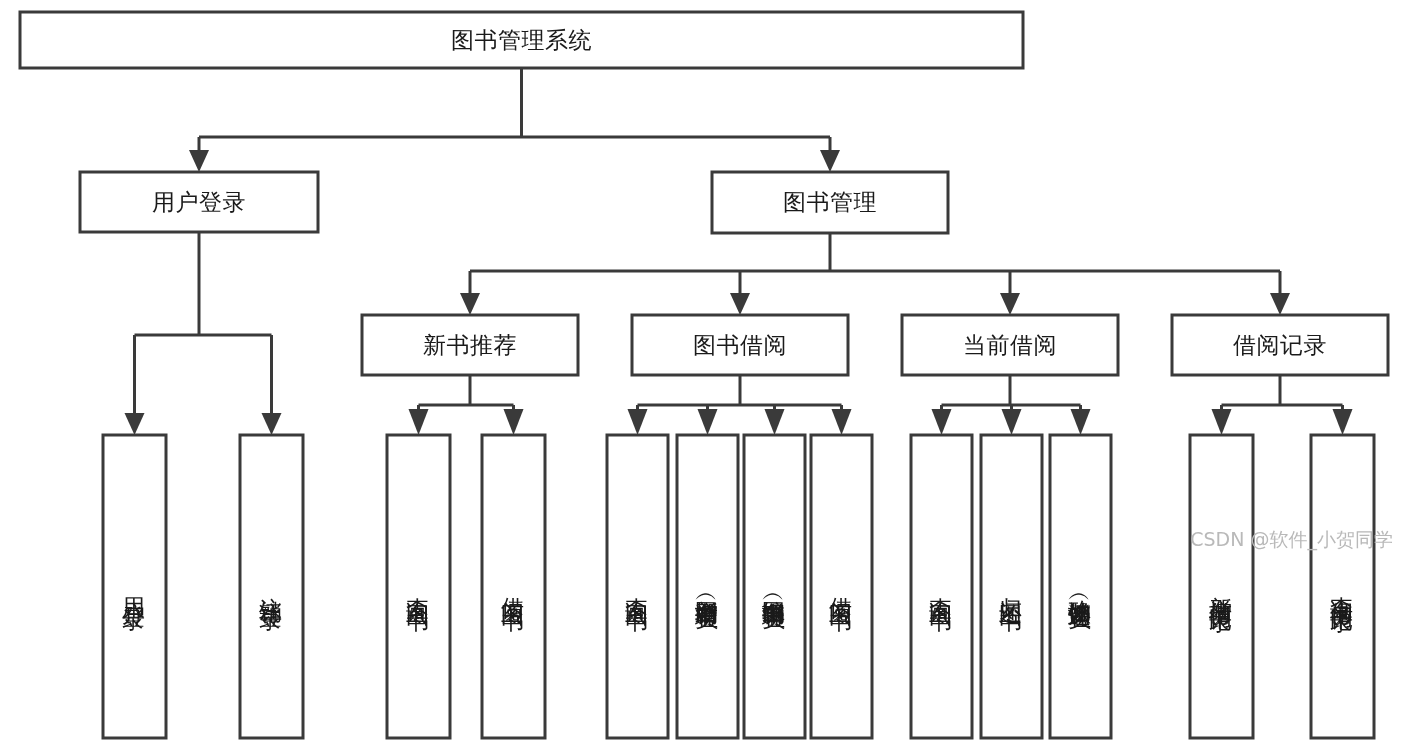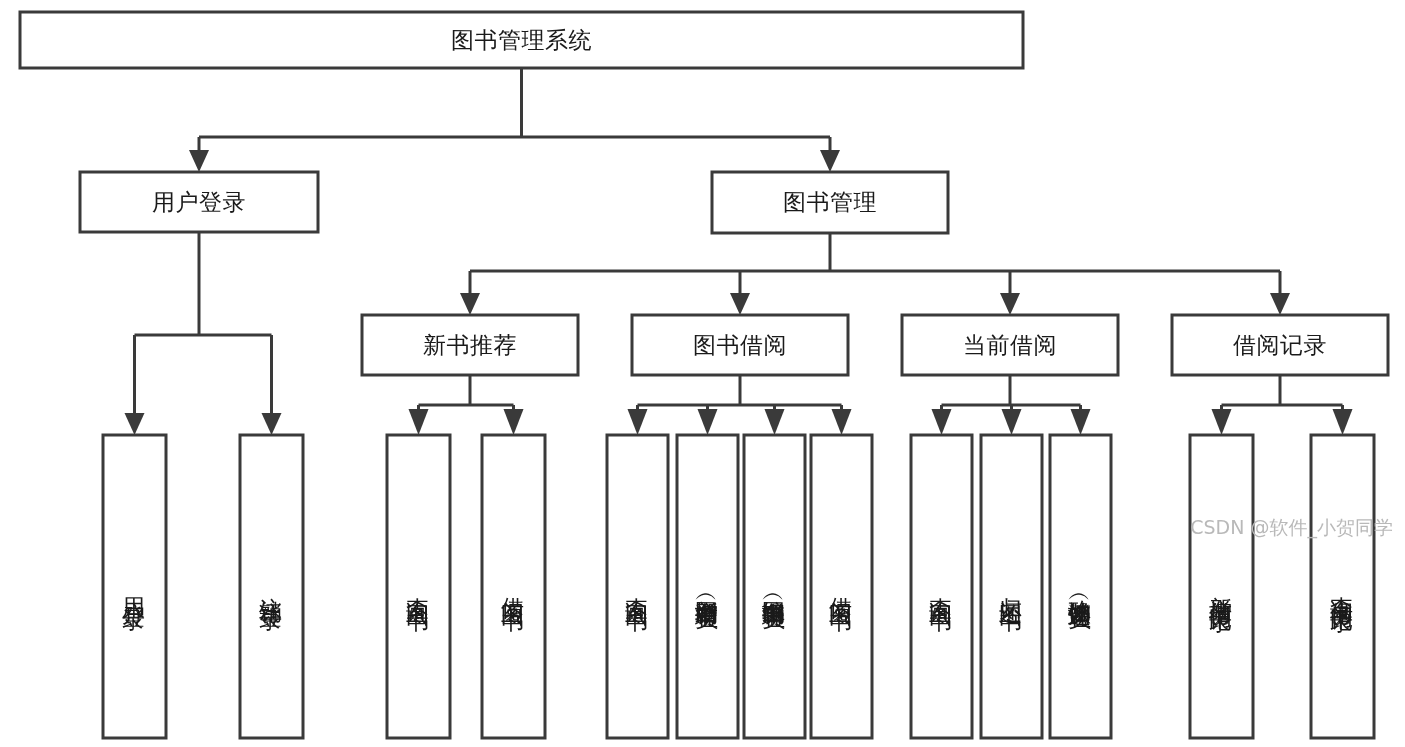--- a/index.html
+++ b/index.html
@@ -47,21 +47,21 @@
     font-family: "DejaVu Sans", "Liberation Sans", sans-serif;
     font-size: 23px;
     fill: #1a1a1a;
     text-anchor: middle;
     dominant-baseline: middle;
     letter-spacing: 0.5px;
   }
   .watermark {
     position: absolute;
     right: 12px;
-    bottom: 16px;
+    bottom: 4px;
     font-family: "DejaVu Sans", "Liberation Sans", sans-serif;
     font-size: 19px;
     color: #b9b9b9;
     white-space: nowrap;
     user-select: none;
     pointer-events: none;
   }
 </style>
 </head>
 <body>

